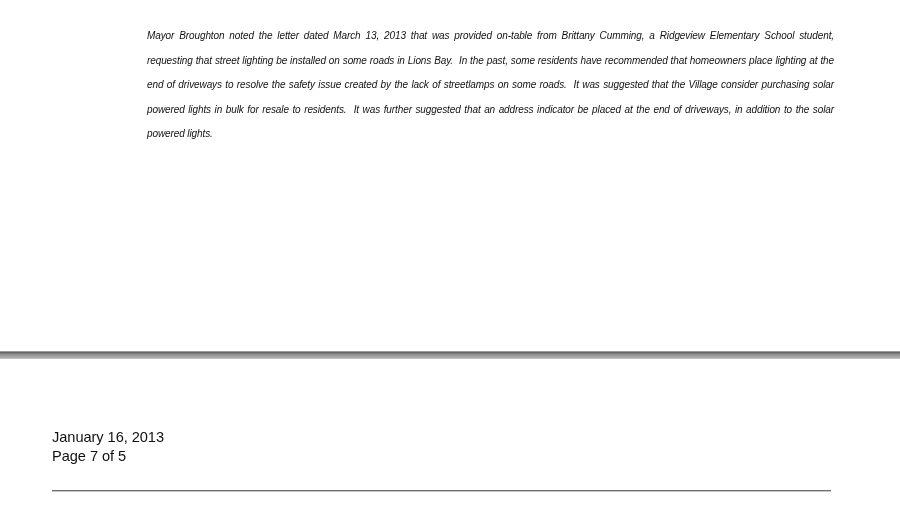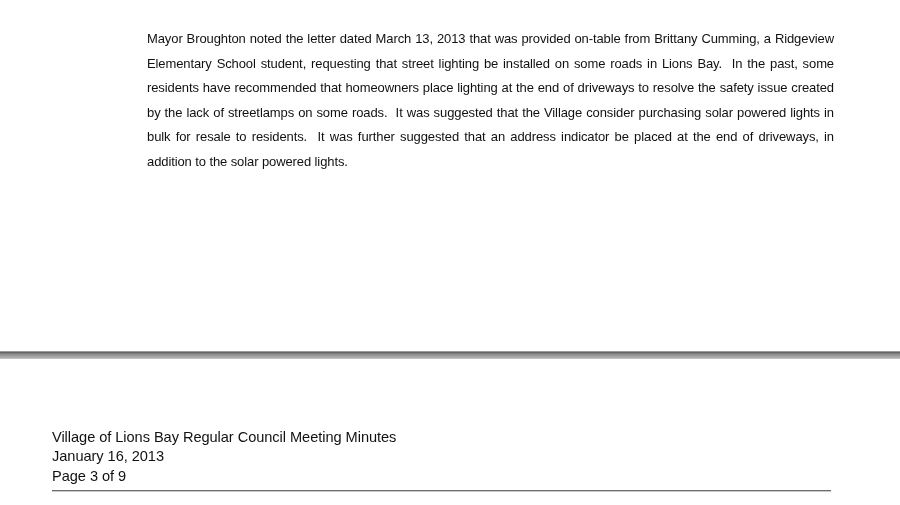--- a/index.html
+++ b/index.html
@@ -27,25 +27,26 @@
     background: #ffffff;
   }
 
   .body-text {
     position: absolute;
     left: 147px;
     top: 14px;
     width: 687px;
     text-align: justify;
     text-justify: inter-word;
-    font-size: 13px;
+    font-size: 10px;
     line-height: 24.6px;
     color: #111111;
     letter-spacing: -0.1px;
     white-space: pre-wrap;
+    font-style: italic;
   }
 
   
   .page-break {
     position: absolute;
     left: 0;
     top: 351px;
     width: 900px;
     height: 9px;
   }
@@ -112,18 +113,17 @@
   <p class="body-text">Mayor Broughton noted the letter dated March 13, 2013 that was provided on-table from Brittany Cumming, a Ridgeview Elementary School student, requesting that street lighting be installed on some roads in Lions Bay.  In the past, some residents have recommended that homeowners place lighting at the end of driveways to resolve the safety issue created by the lack of streetlamps on some roads.  It was suggested that the Village consider purchasing solar powered lights in bulk for resale to residents.  It was further suggested that an address indicator be placed at the end of driveways, in addition to the solar powered lights.</p>
 </div>
 
 <div class="page-break">
   <div class="edge-top"></div>
   <div class="band"></div>
 </div>
 
 <div class="page-lower">
   <div class="footer-block">
-    <div class="footer-line">Village of Lions Bay Regular Council Meeting Minutes</div>
     <div class="footer-line">January 16, 2013</div>
-    <div class="footer-line">Page 3 of 9</div>
+    <div class="footer-line">Page 7 of 5</div>
   </div>
   <div class="footer-rule"></div>
 </div>
 
 </body></html>

